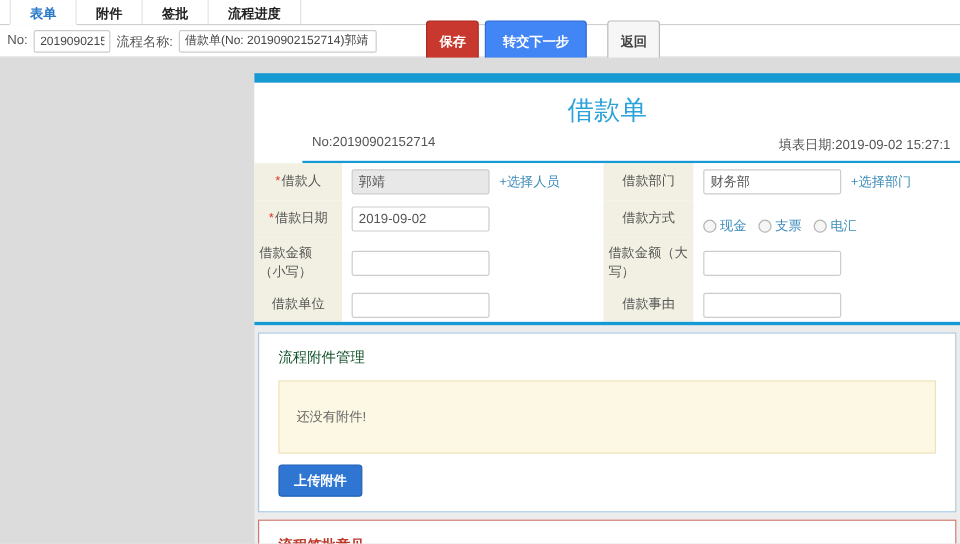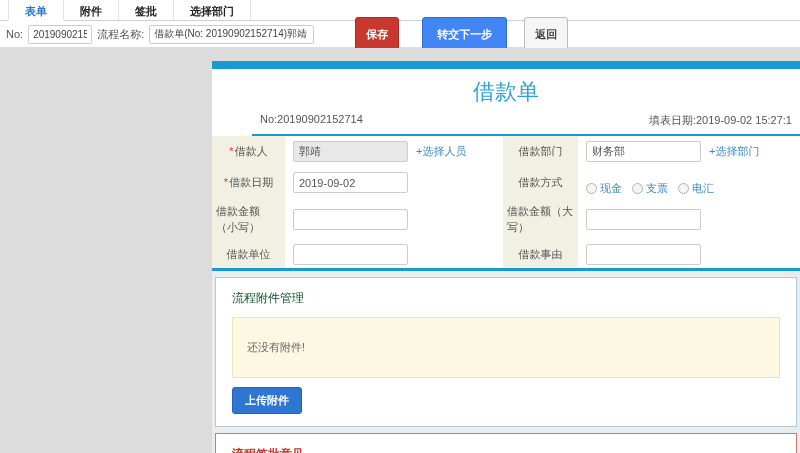--- a/index.html
+++ b/index.html
@@ -18,21 +18,21 @@
   .cmdbar { height:27px; background:#fff; border-bottom:1px solid #ddd;
     display:flex; align-items:center; padding:0 6px; gap:5px; }
   .cmdbar label { color:#555; }
   .cmdbar input { height:19px; border:1px solid #ccc; border-radius:2px;
     font-size:10px; padding:0 4px; color:#444; font-family:inherit; }
   .no-input { width:64px; }
   .flow-input { width:165px; }
   .btn { height:34px; font-size:11px; font-weight:bold; border-radius:3px;
     padding:0 10px; cursor:pointer; font-family:inherit; }
   .btn-save { margin-left:36px; background:#c8382e; border:1px solid #a82b22; color:#fff; }
-  .btn-next { margin-left:18px; background:#4285f4; border:1px solid #2f6bd0; color:#fff; padding:4px 14px; }
+  .btn-next { background:#4285f4; border:1px solid #2f6bd0; color:#fff; padding:4px 14px; }
   .btn-back { margin-left:12px; background:#f6f6f6; border:1px solid #bbb; color:#444; }
 
   
   .main { position:relative; height:404px; background:#dcdcdc; }
   .panel { position:absolute; left:212px; top:13px; width:588px; background:#ececec; }
   .panel-topbar { height:8px; background:#1799d4; }
 
   .formcard { background:#fff; }
   .form-title { text-align:center; color:#2ba2da; font-size:22px; padding:8px 0 6px; }
   .meta-row { display:flex; justify-content:space-between; padding:0 8px 6px 8px;
@@ -84,21 +84,21 @@
     border:1px solid #c3c3c3; border-radius:2px; background:#fff; width:62px; height:19px;
     padding:0 5px; margin-left:6px; cursor:pointer; color:#444; }
 </style>
 </head>
 <body>
 
 <div class="tabbar">
   <div class="tab active">表单</div>
   <div class="tab">附件</div>
   <div class="tab">签批</div>
-  <div class="tab">选择部门</div>
+  <div class="tab">流程进度</div>
 </div>
 
 <div class="cmdbar">
   <label>No:</label>
   <input class="no-input" value="20190902152714" style="">
   <label>流程名称:</label>
   <input class="flow-input" value="借款单(No: 20190902152714)郭靖" style="">
   <button class="btn btn-save">保存</button>
   <button class="btn btn-next">转交下一步</button>
   <button class="btn btn-back">返回</button>

